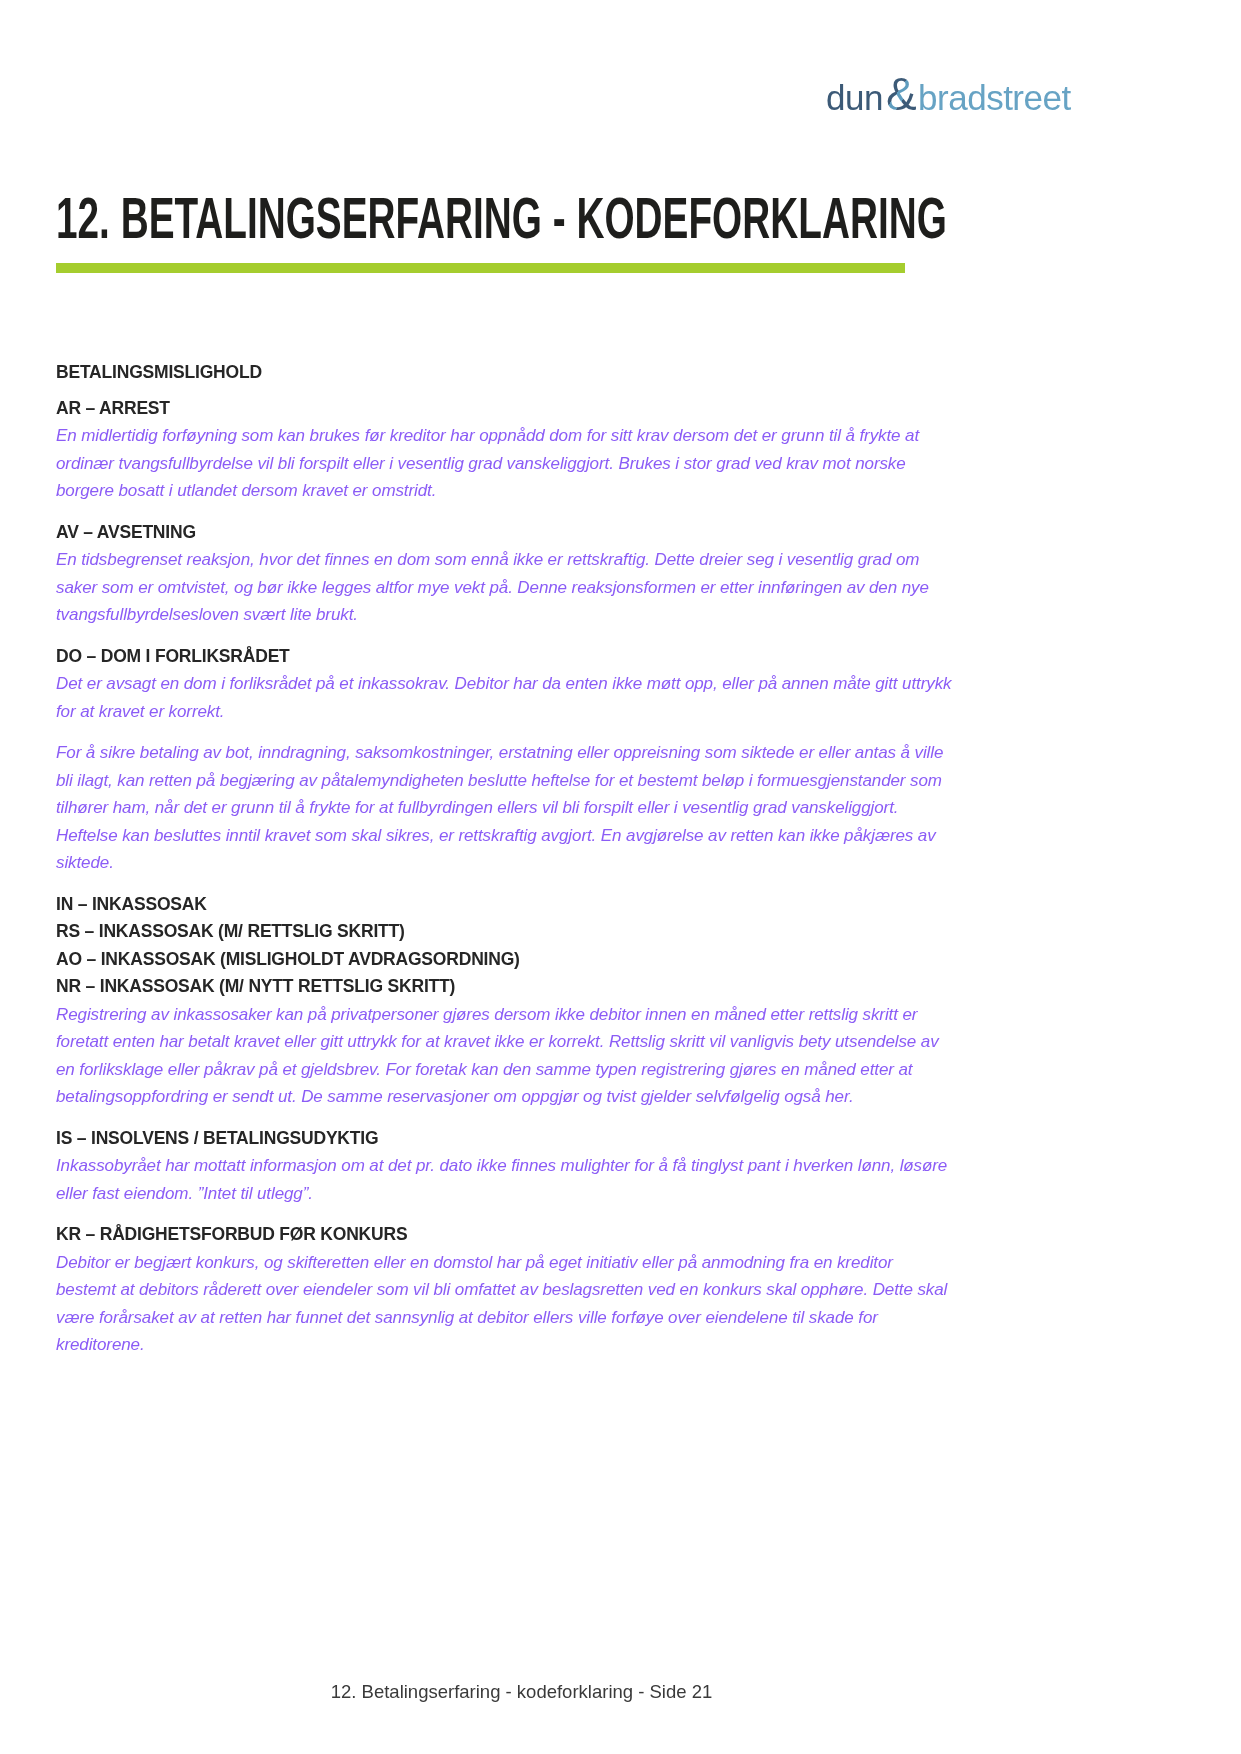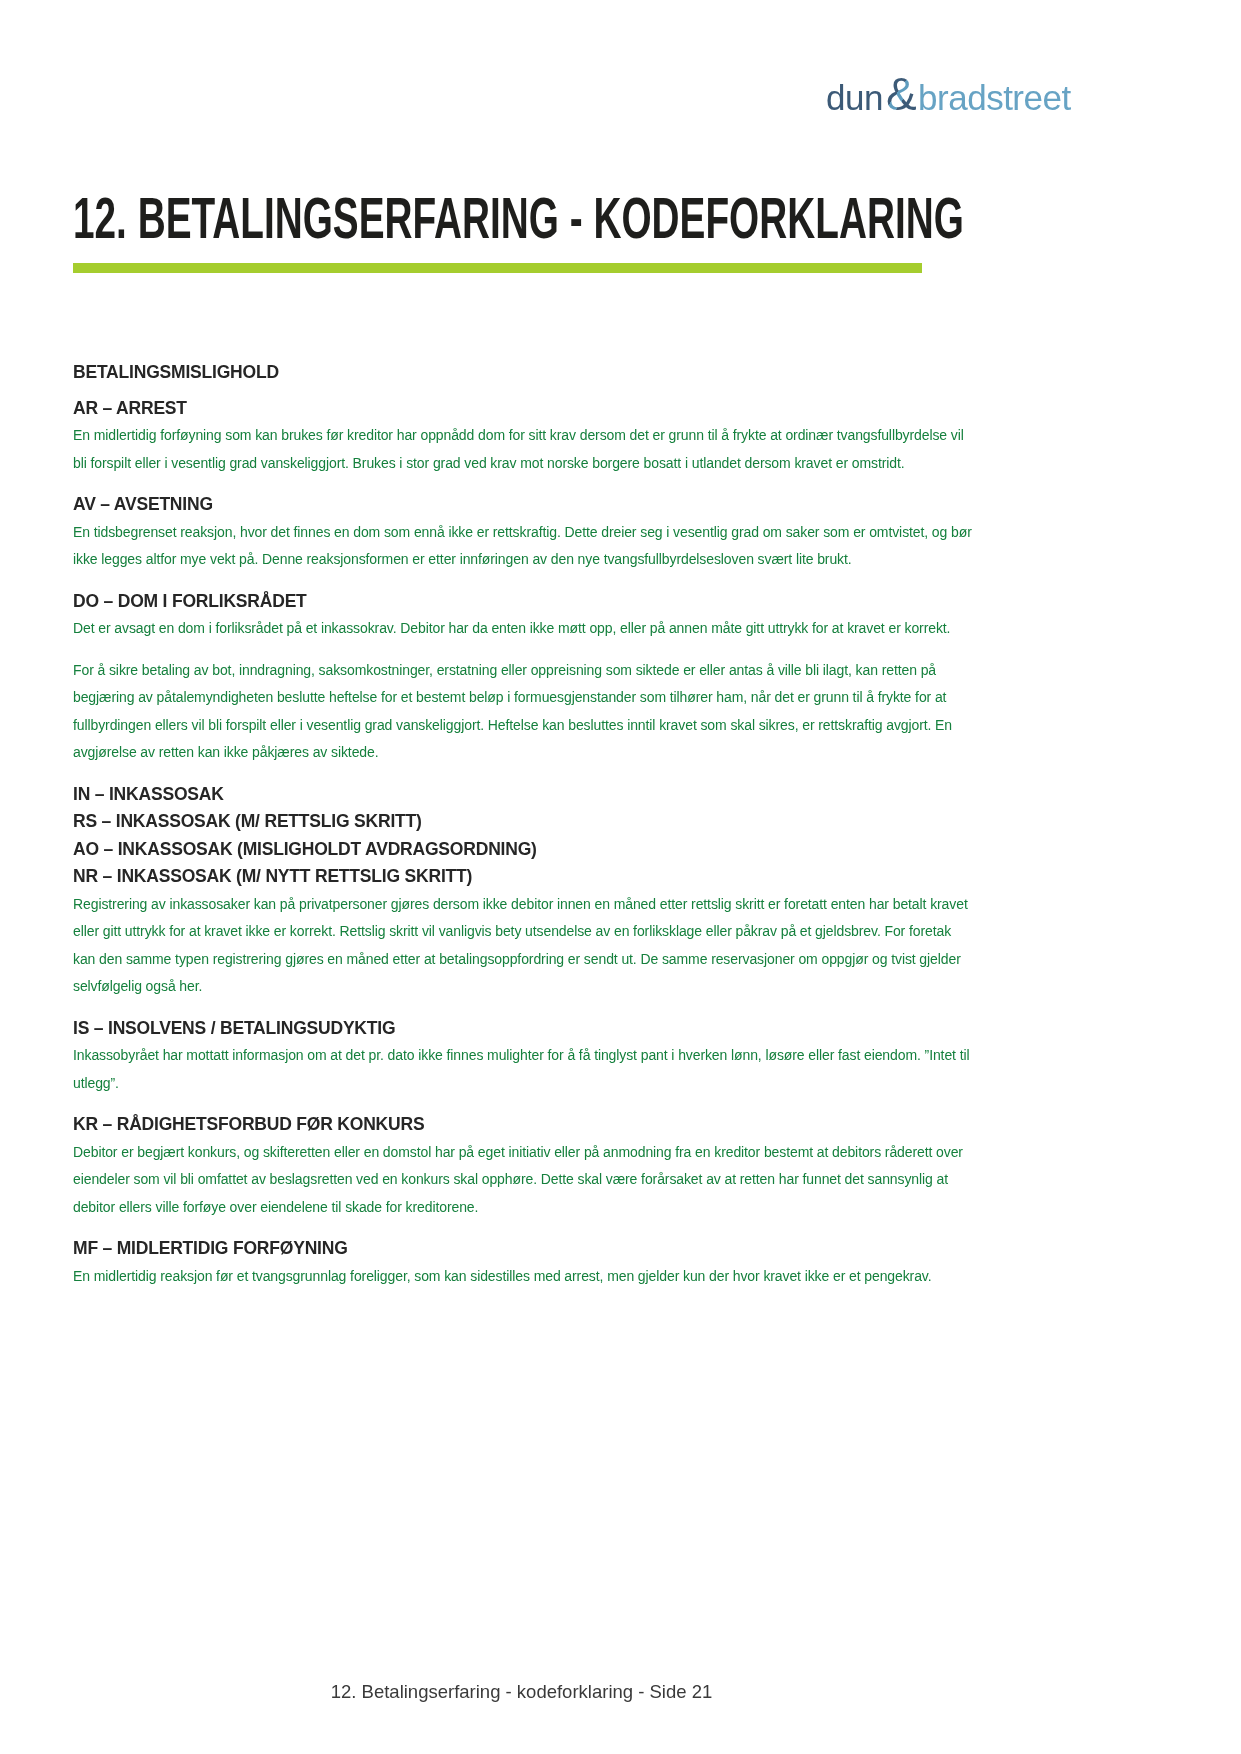--- a/index.html
+++ b/index.html
@@ -43,21 +43,21 @@
       background: linear-gradient(125deg, #3c5a77 0%, #3c5a77 42%, #5e9cbe 42%, #5e9cbe 60%, #3c5a77 60%, #3c5a77 100%);
       -webkit-background-clip: text;
       background-clip: text;
       color: transparent;
     }
   }
 
   
   .content {
     position: absolute;
-    left: 73px;
+    left: 56px;
     top: 0;
     width: 905px;
   }
 
   .doc-title {
     margin-top: 190px;
     font-size: 57px;
     line-height: 57px;
     font-weight: bold;
     color: #1e1e1c;
@@ -89,24 +89,25 @@
     margin: 0;
     font-size: 17.5px;
     line-height: 27.5px;
     font-weight: bold;
     color: #262626;
     letter-spacing: -0.2px;
   }
   .section p {
     margin: 0;
     max-width: 900px;
-    font-size: 14px;
+    font-size: 17px;
     line-height: 27.5px;
-    color: #15803d;
+    color: #8b5cf6;
     letter-spacing: -0.1px;
+    font-style: italic;
   }
 
   .footer {
     position: absolute;
     top: 1680px;
     left: 66px;
     width: 911px;
     text-align: center;
     font-size: 18.5px;
     line-height: 24px;
@@ -173,24 +174,18 @@
     <p>Inkassobyrået har mottatt informasjon om at det pr. dato ikke finnes mulighter for å få tinglyst pant i hverken lønn, løsøre eller fast eiendom. ”Intet til utlegg”.</p>
   </div>
 
   <div class="section">
     <div>
             <h3>KR – RÅDIGHETSFORBUD FØR KONKURS</h3>
           </div>
     <p>Debitor er begjært konkurs, og skifteretten eller en domstol har på eget initiativ eller på anmodning fra en kreditor bestemt at debitors råderett over eiendeler som vil bli omfattet av beslagsretten ved en konkurs skal opphøre. Dette skal være forårsaket av at retten har funnet det sannsynlig at debitor ellers ville forføye over eiendelene til skade for kreditorene.</p>
   </div>
 
-  <div class="section">
-    <div>
-            <h3>MF – MIDLERTIDIG FORFØYNING</h3>
-          </div>
-    <p>En midlertidig reaksjon før et tvangsgrunnlag foreligger, som kan sidestilles med arrest, men gjelder kun der hvor kravet ikke er et pengekrav.</p>
-  </div>
 </div>
   </div>
 
   <div class="footer">12. Betalingserfaring - kodeforklaring - Side 21</div>
 
 </div>
 
 </body></html>

